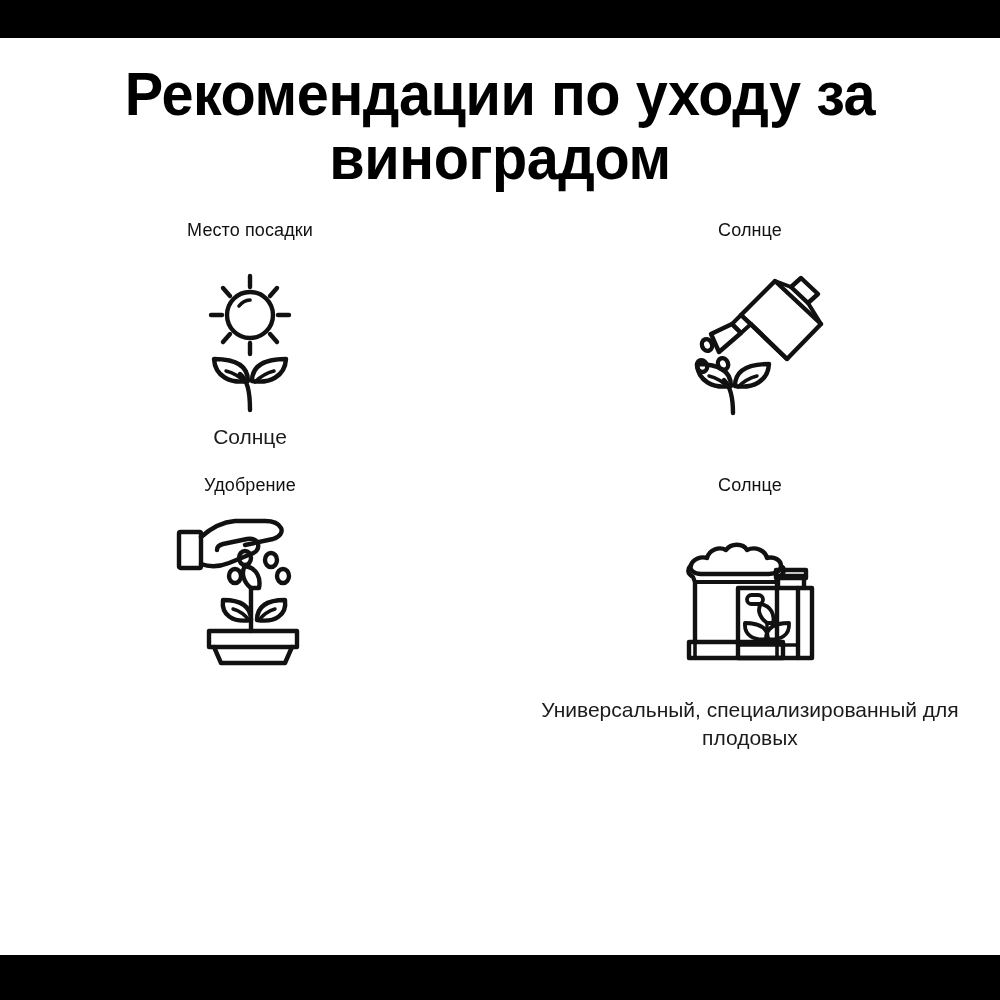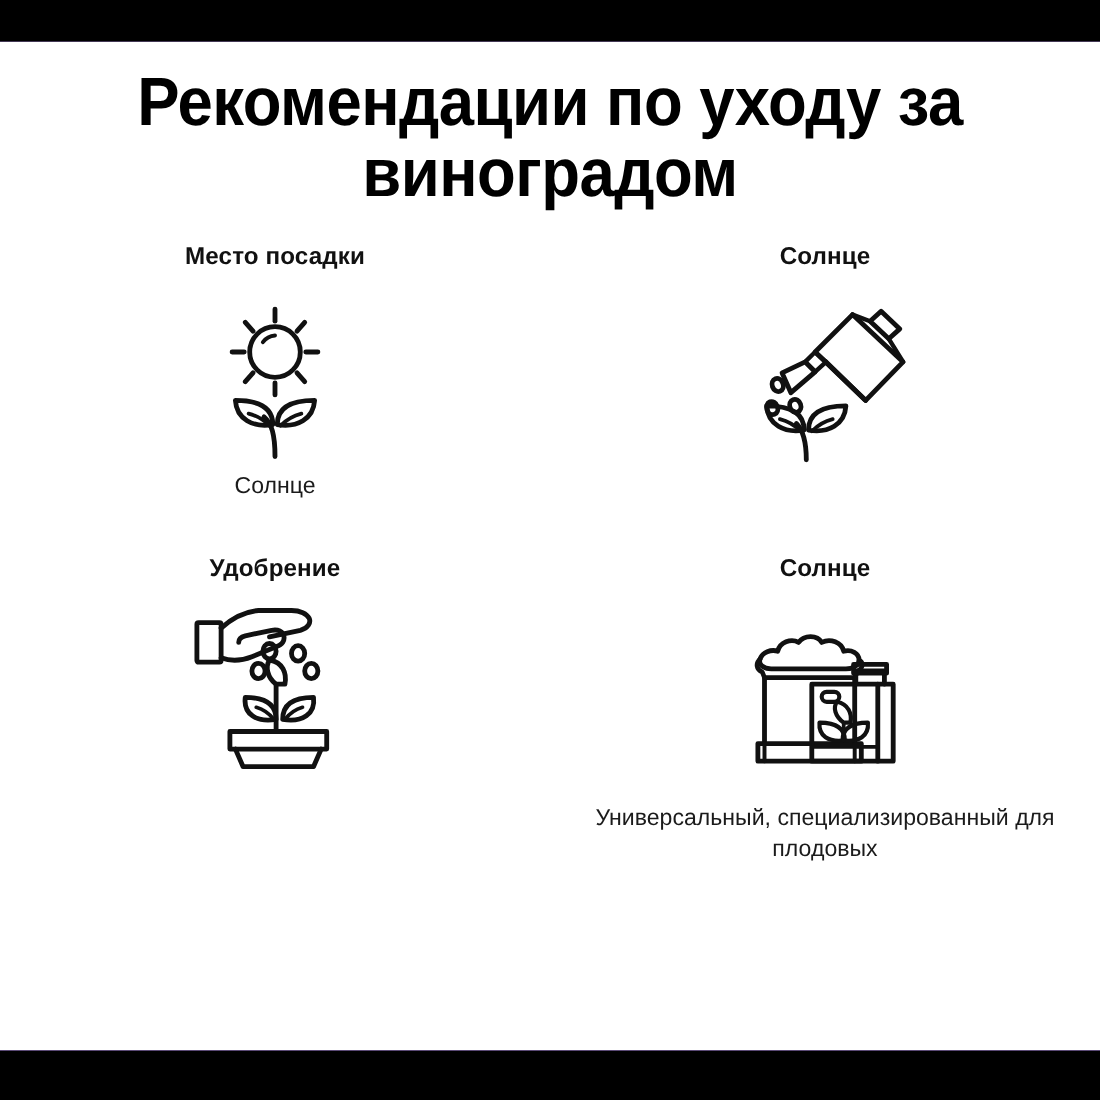--- a/index.html
+++ b/index.html
@@ -59,25 +59,25 @@
     width:1000px;
     margin-top:30px;
   }
 
   .card {
     display:flex;
     flex-direction:column;
     align-items:center;
     padding:0 18px;
   }
-  .card.row2 { margin-top:48px; }
+  .card.row2 { margin-top:24px; }
 
   .card-title {
-    font-size:22px;
-    font-weight:700;
+    font-size:18px;
+    font-weight:400;
     color:#111;
     text-align:left;
     letter-spacing:0.1px;
   }
 
   .icon-wrap {
     display:flex;
     align-items:center;
     justify-content:center;
     height:150px;

